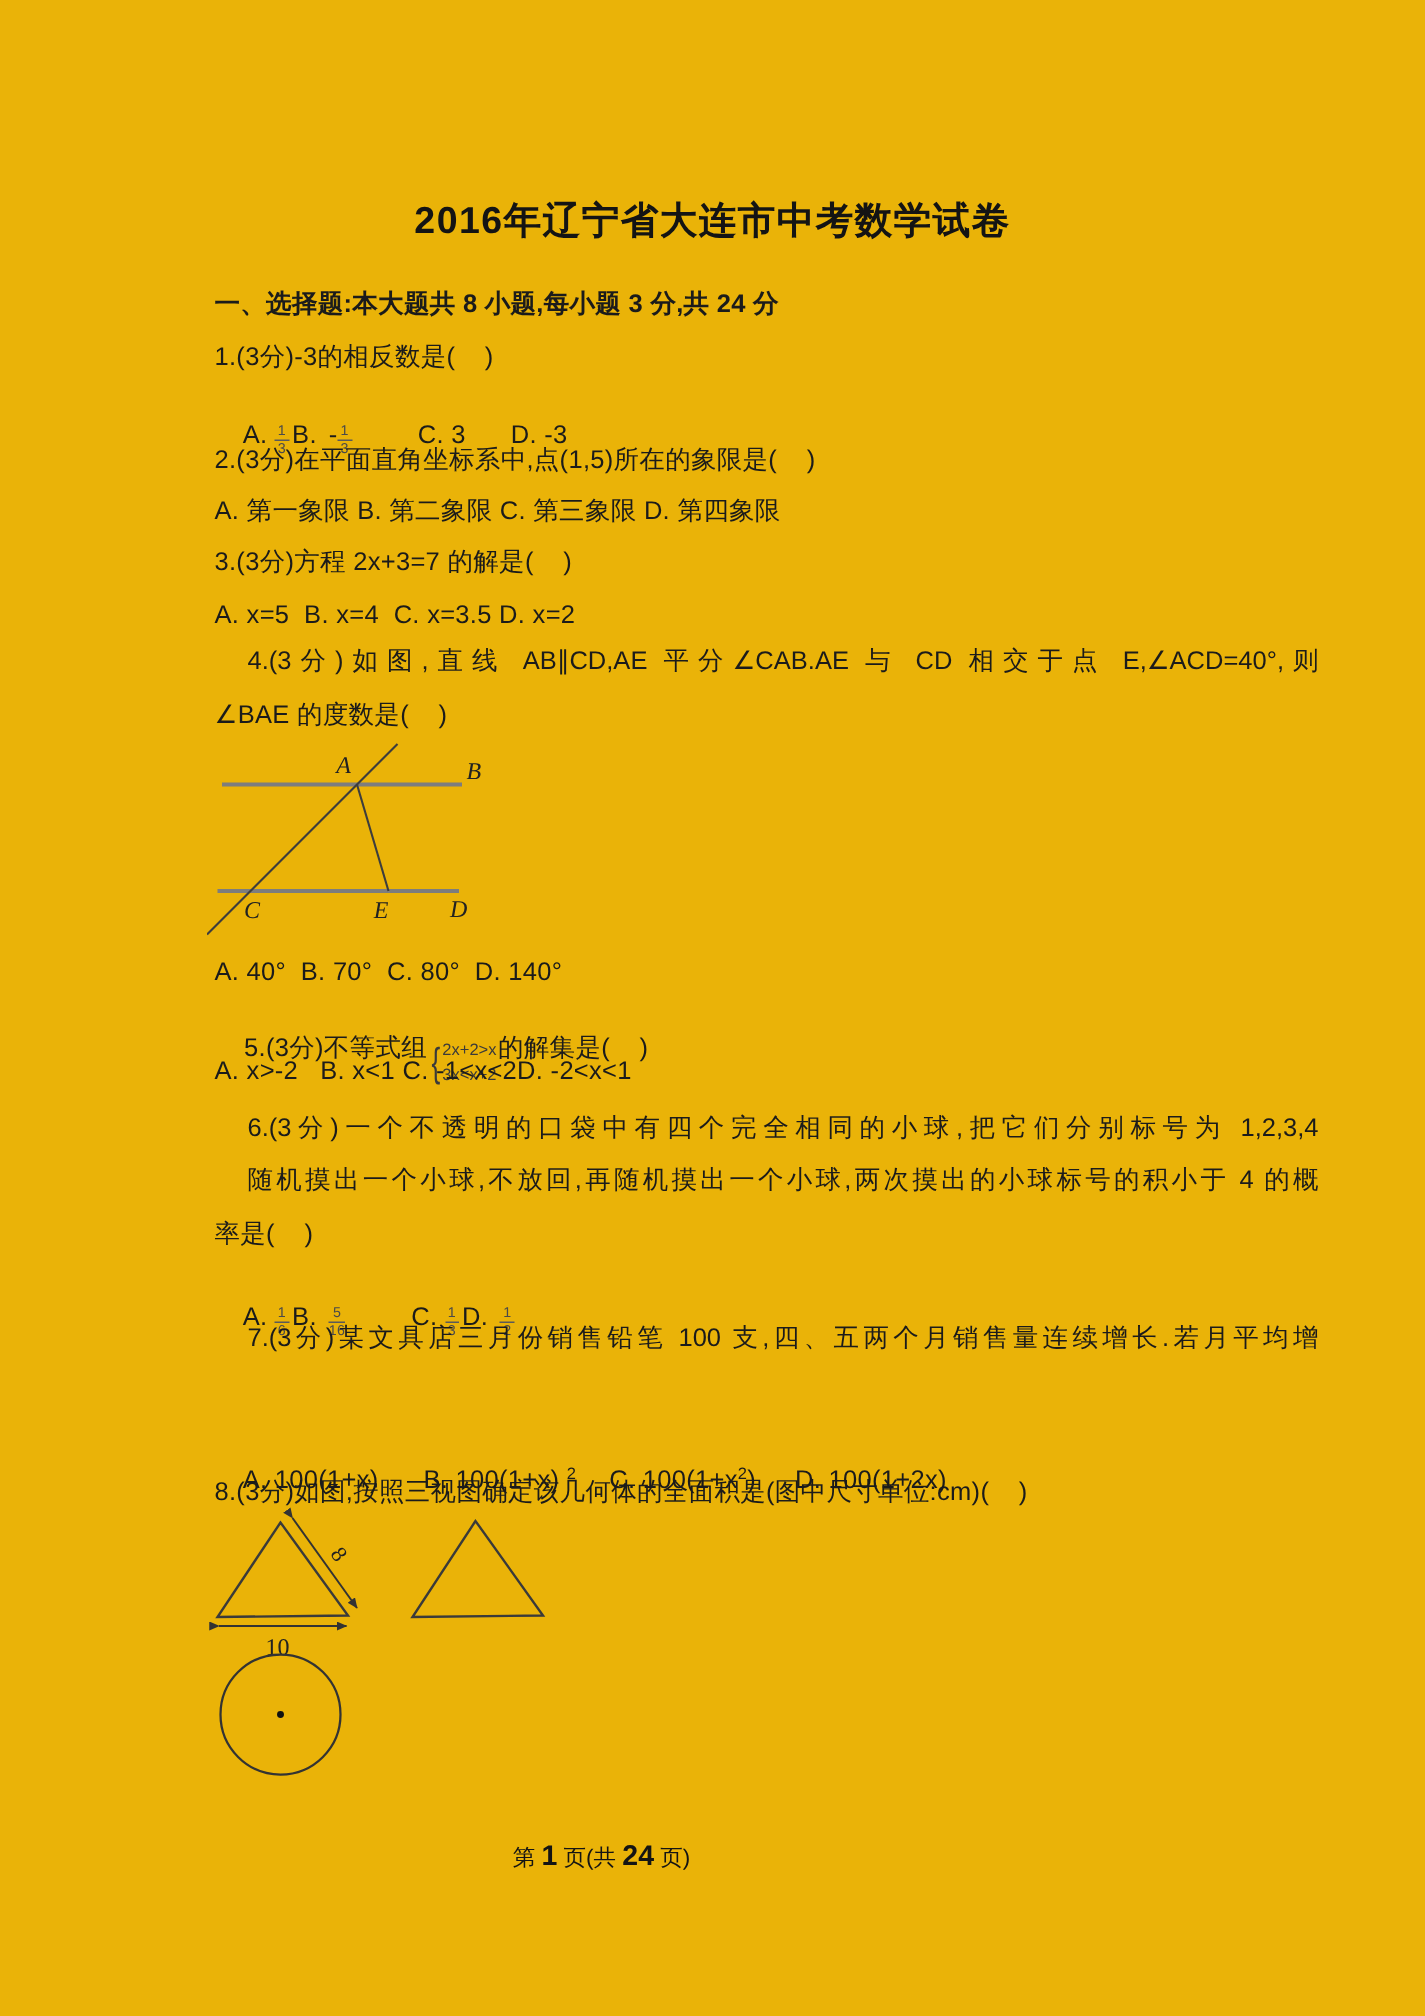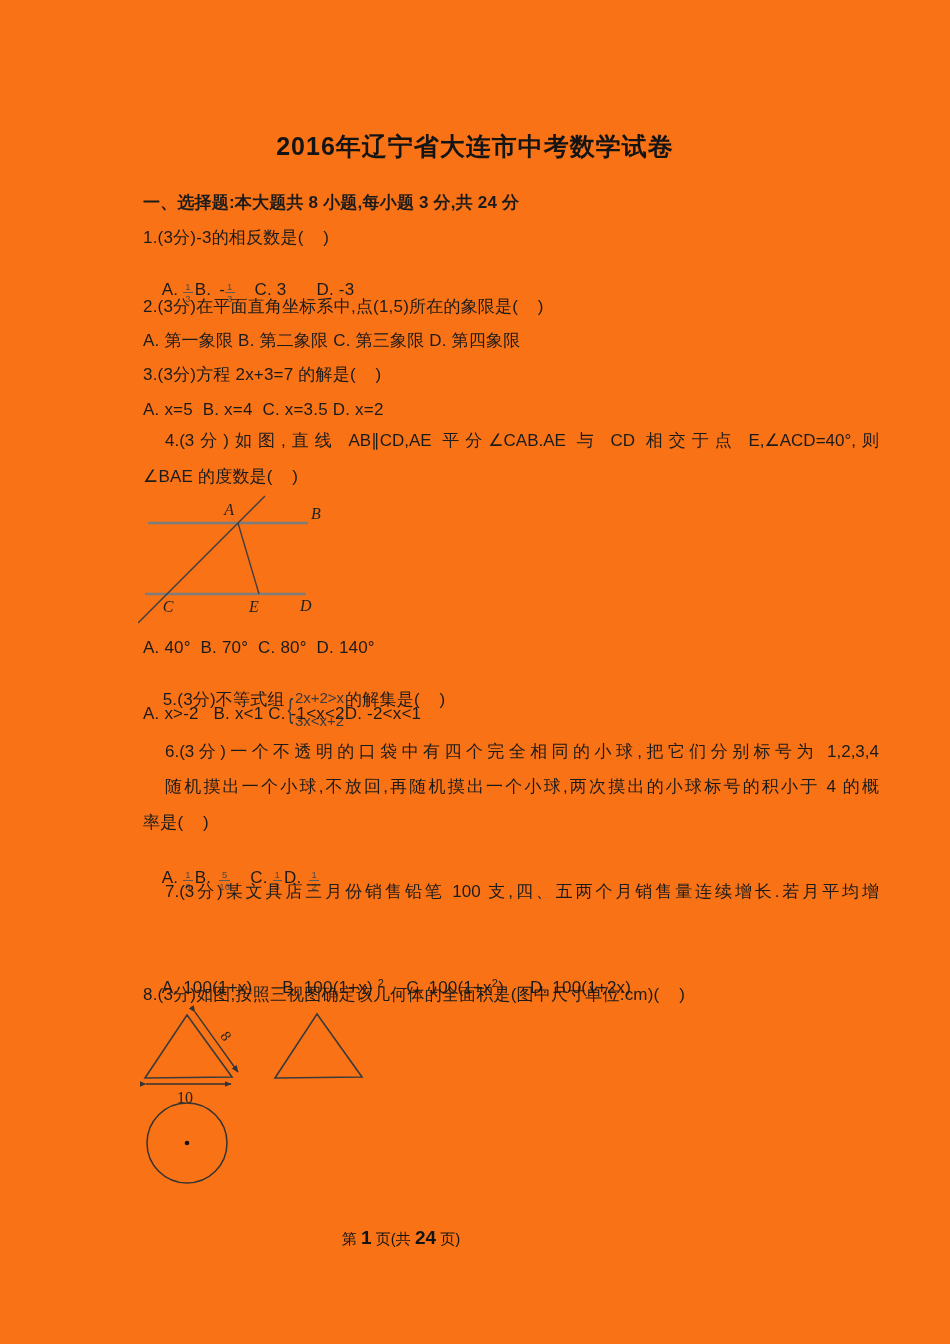--- a/index.html
+++ b/index.html
@@ -1,19 +1,19 @@
 <!DOCTYPE html>
 <html><head>
 <meta charset="utf-8">
 <style>
   html,body{margin:0;padding:0;background:#ffffff;}
   .page{
     position:relative;
     width:950px;height:1344px;
-    background:#f97316;
+    background:#eab308;
     font-family:"Liberation Sans","DejaVu Sans",sans-serif;
     color:#1b1b1b;
     overflow:hidden;
   }
   .doc-title{
     position:absolute;top:130px;left:0;width:950px;
     text-align:center;font-size:25px;font-weight:700;letter-spacing:1px;
     color:#141414;
   }
   .line{
@@ -27,33 +27,33 @@
     text-align:justify;text-align-last:justify;letter-spacing:0;margin-left:22px;
   }
   
   .frac{
     display:inline-block;text-align:center;
     font-size:9.5px;line-height:1;vertical-align:-7px;
     color:#4a4a4a;margin-left:5px;
   }
   .frac .fnum{display:block;border-bottom:1px solid #5a5a5a;padding:0 2px 1px;}
   .frac .fden{display:block;padding-top:1px;}
-  .opt-gap-c{margin-left:20px;}
+  .opt-gap-c{margin-left:44px;}
   .opt-gap{margin-left:30px;}
   .tight{margin-left:2px;}
   .sign{margin-left:8px;}
   
   .sys{display:inline-block;vertical-align:-9px;margin:0 1px;}
   .sys-brace{
     display:inline-block;font-size:27px;color:#3a3a3a;
     vertical-align:middle;transform:scaleX(0.65);
   }
   .sys-body{
     display:inline-block;vertical-align:middle;
-    font-size:15px;line-height:1.5;color:#3a3a3a;letter-spacing:0;
+    font-size:11px;line-height:1.5;color:#3a3a3a;letter-spacing:0;
   }
   .sys-body span{display:block;}
   .sup{font-size:11px;vertical-align:6px;}
   .fig{position:absolute;}
   .fig-label{
     font-family:"Liberation Serif","DejaVu Serif",serif;
     font-style:italic;font-size:16px;fill:#222;
   }
   .dim-label{
     font-family:"Liberation Serif","DejaVu Serif",serif;

